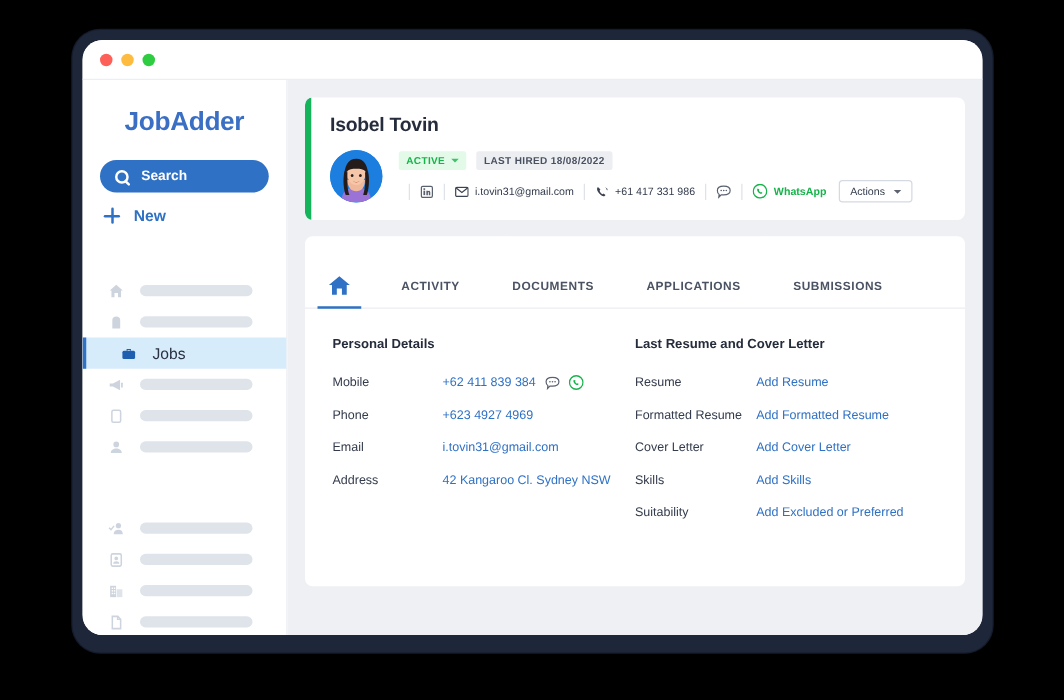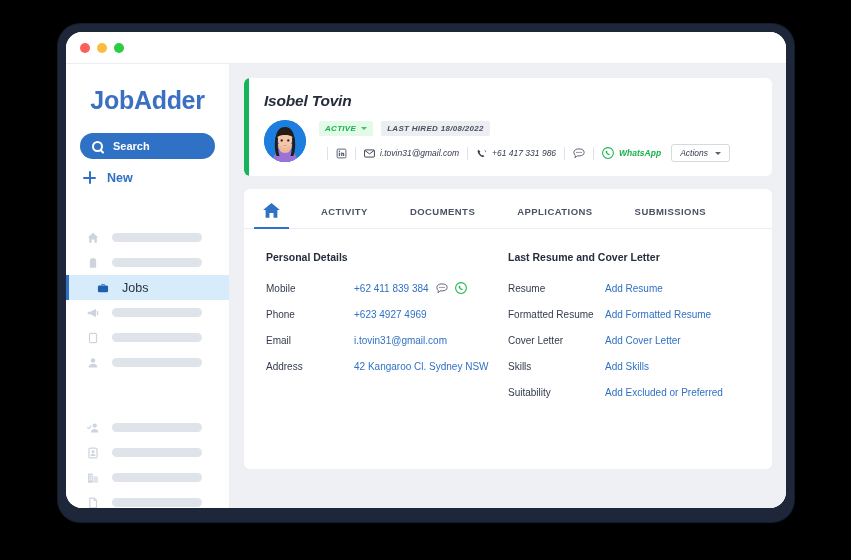--- a/index.html
+++ b/index.html
@@ -43,21 +43,21 @@
 
   
   .sidebar {
     width: 164px; flex: 0 0 164px;
     background: #ffffff;
     border-right: 1px solid #eceef3;
     padding-top: 22px;
     position: relative;
   }
   .brand {
-    font-size: 25px; font-weight: bold;
+    font-size: 21px; font-weight: bold;
     color: #3b6fc4;
     text-align: center;
     letter-spacing: -0.3px;
     margin-bottom: 18px;
   }
   .search-btn {
     margin: 0 14px 12px 14px;
     height: 26px;
     background: #2f71c4;
     border-radius: 13px;
@@ -130,21 +130,20 @@
   }
 
   
   .profile-card {
     background: #ffffff;
     border-radius: 6px;
     position: relative;
     height: 98px;
     padding: 14px 16px 0 20px;
     overflow: hidden;
-    font-style: italic;
   }
   .accent-bar {
     position: absolute; left: 0; top: 0;
     width: 5px; height: 100%;
     background: #14b45a;
     border-radius: 6px 0 0 6px;
   }
   .profile-name {
     font-size: 15.5px; font-weight: bold; color: #252c3b;
     margin-bottom: 10px; letter-spacing: -0.2px;
@@ -192,21 +191,21 @@
   
   .content-card {
     background: #ffffff;
     border-radius: 6px;
     margin-top: 13px;
     height: 280px;
     overflow: hidden;
   }
   .tabs {
     display: flex; align-items: flex-end;
-    height: 40px;
+    height: 58px;
     border-bottom: 1px solid #ebedf1;
     padding-left: 18px;
   }
   .tab {
     font-size: 9.5px; font-weight: bold; letter-spacing: 0.45px;
     color: #4a5263;
     padding: 0 0 11px 0;
     margin-right: 42px;
     position: relative;
     cursor: pointer;

